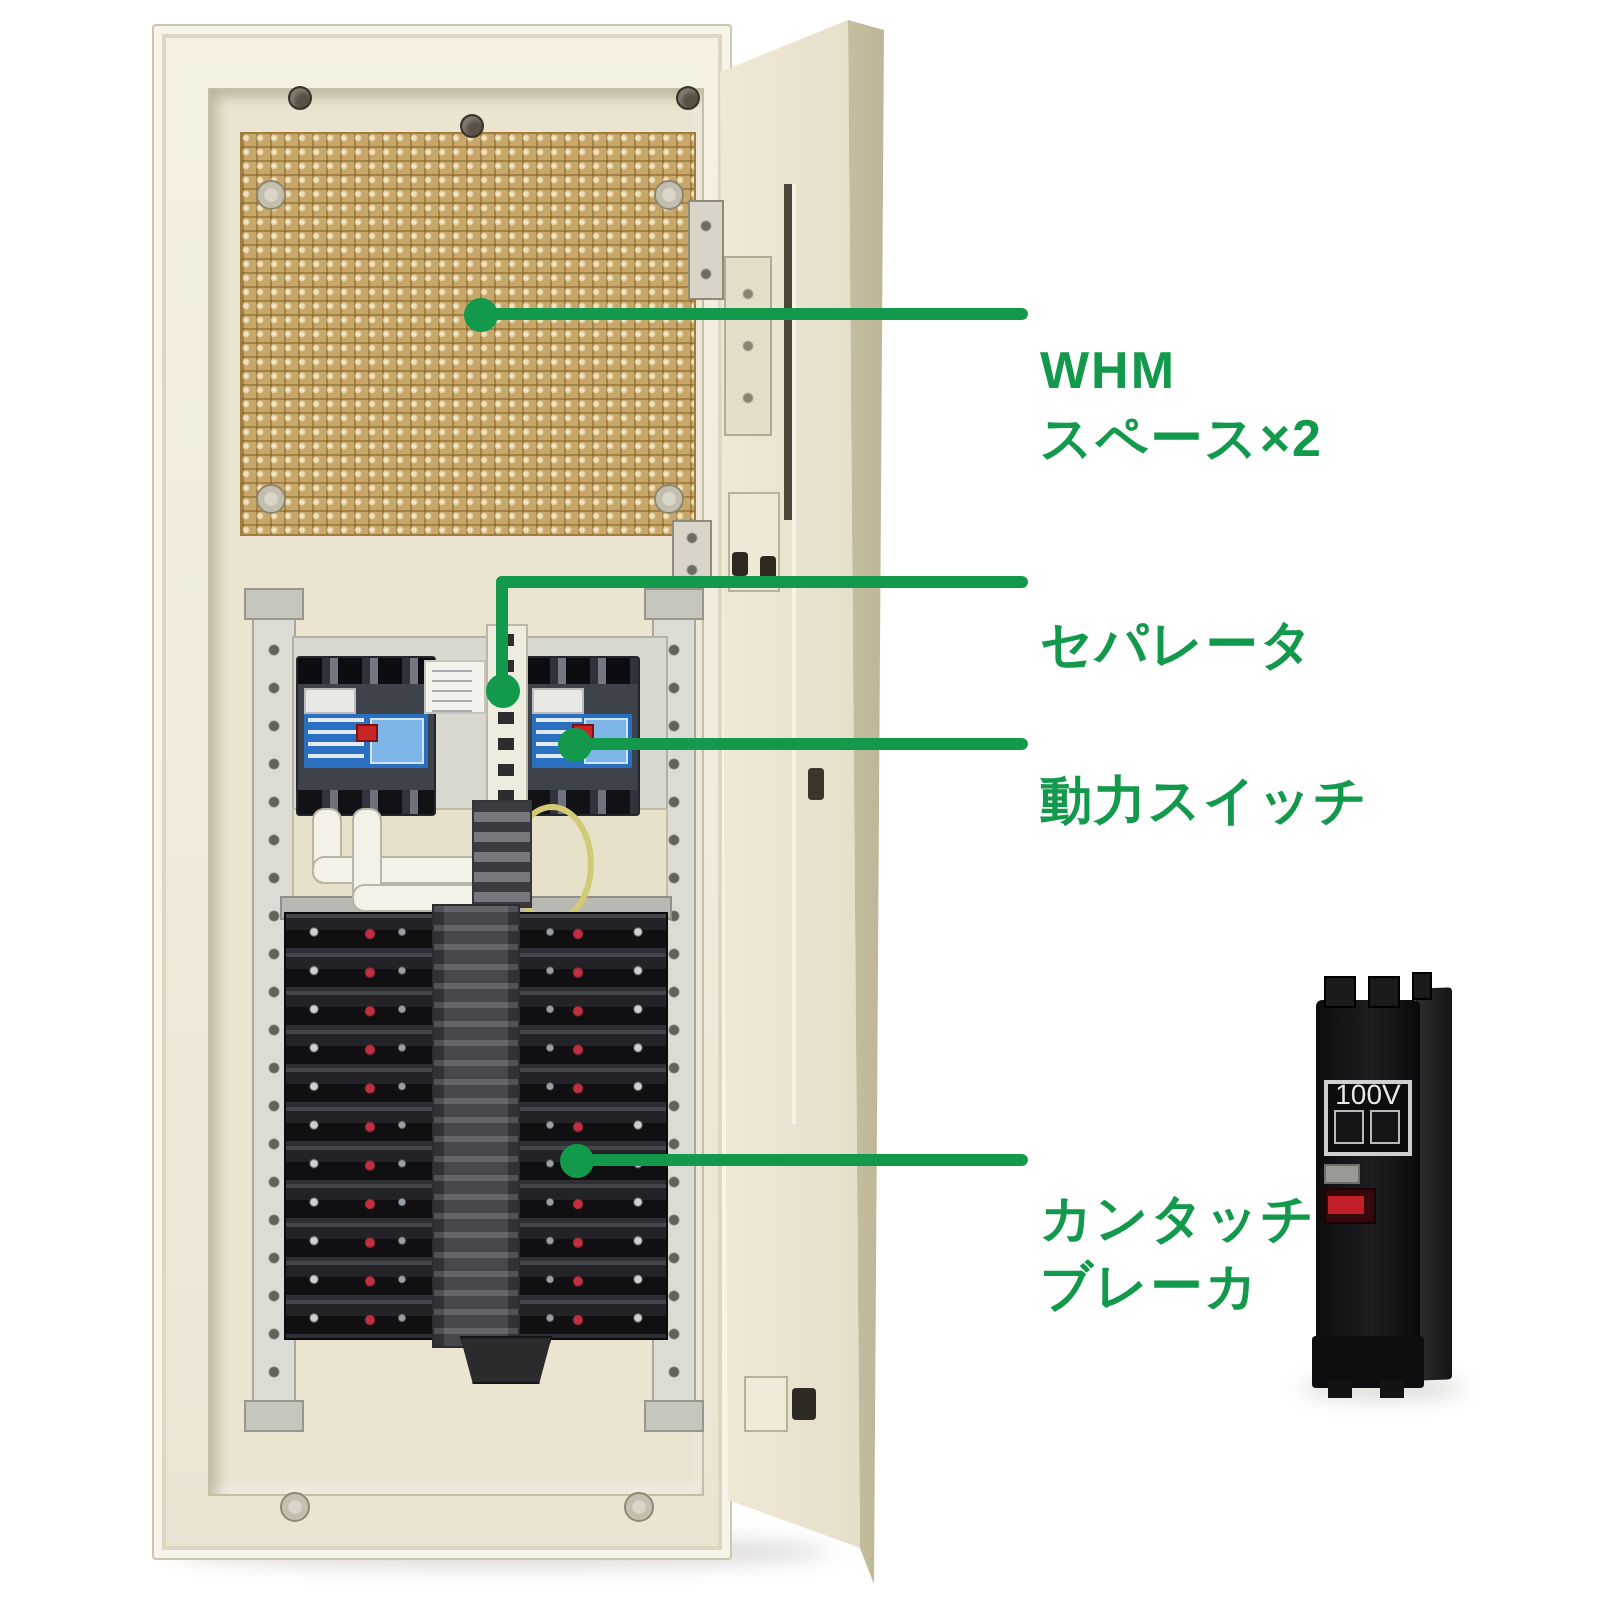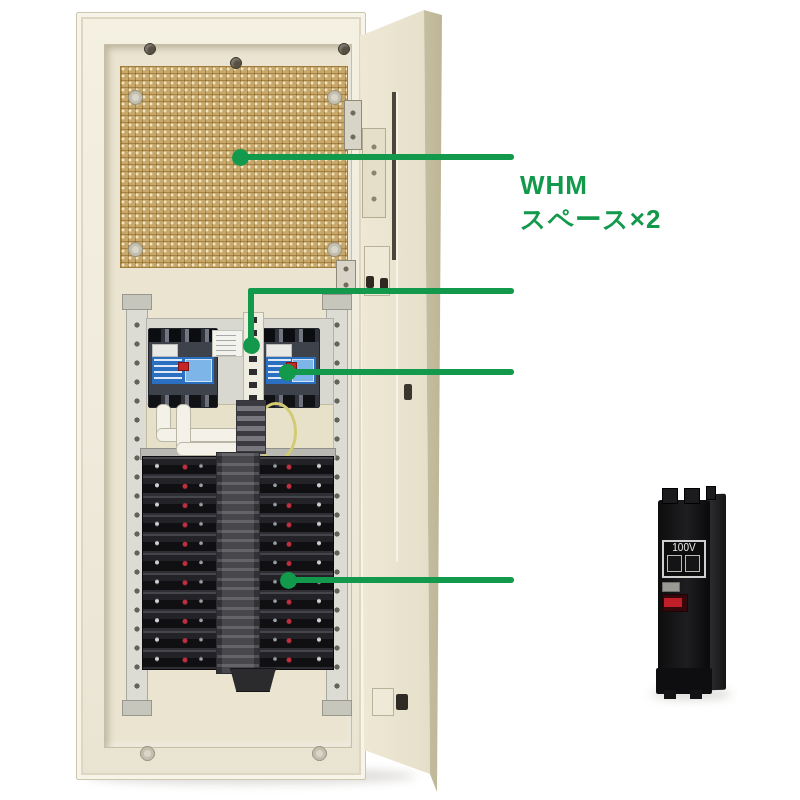--- a/index.html
+++ b/index.html
@@ -115,21 +115,21 @@
   .ann-label{color:#12994c;font-size:26px;font-weight:bold;line-height:34px;letter-spacing:1px;
     white-space:pre-line;z-index:51;margin-top:29px;}
 
   
   .prod-body{left:658px;top:500px;width:52px;height:192px;z-index:20;border-radius:3px;
     background:linear-gradient(90deg,#0d0d0e 0%,#1e1e21 55%,#0a0a0b 100%);}
   .prod-side{left:708px;top:494px;width:18px;height:196px;z-index:19;
     background:linear-gradient(90deg,#2e2e32,#151517);transform:skewY(-2deg);border-radius:2px;}
   .prod-tab{z-index:21;background:#1b1b1e;border:1px solid #000;}
   .prod-label{left:662px;top:540px;width:40px;height:34px;z-index:22;background:#0d0d0e;border:2px solid #cfcfcf;}
-  .prod-volt{left:0;top:1px;width:100%;text-align:center;color:#e8e8e8;font-size:10px;line-height:9px;z-index:23;}
+  .prod-volt{left:0;top:1px;width:100%;text-align:center;color:#e8e8e8;font-size:14px;line-height:9px;z-index:23;}
   .prod-term{top:13px;width:13px;height:15px;border:1px solid #b9b9b9;background:#141416;z-index:23;}
   .prod-minilabel{left:662px;top:582px;width:16px;height:8px;background:#9a9a94;z-index:22;border:1px solid #6e6e68;}
   .prod-switch{left:662px;top:594px;width:24px;height:16px;background:#35090c;z-index:22;border:1px solid #1c0406;}
   .prod-switch-red{left:664px;top:598px;width:18px;height:9px;background:#c11f28;z-index:23;}
   .prod-base{left:656px;top:668px;width:56px;height:26px;z-index:21;background:#0e0e10;border-radius:2px;}
   .prod-base-tab{top:690px;width:12px;height:9px;background:#131316;z-index:22;}
 </style>
 </head>
 <body>
 
@@ -215,26 +215,30 @@
   <div class="abs hinge" style="left:336px;top:260px;width:18px;height:32px;"></div>
 
   <div class="abs ann-dot" style="left:232px;top:149px;"></div>
   <div class="abs ann-line" style="left:244px;top:154px;width:270px;"></div>
   <div class="abs ann-label" style="left:520px;top:139px;">WHM
 スペース×2</div>
 
   <div class="abs ann-dot" style="left:243px;top:337px;"></div>
   <div class="abs ann-vline" style="left:248px;top:288px;height:54px;"></div>
   <div class="abs ann-line" style="left:248px;top:288px;width:266px;"></div>
+  <div class="abs ann-label" style="left:520px;top:276px;">セパレータ</div>
 
   <div class="abs ann-dot" style="left:279px;top:364px;"></div>
   <div class="abs ann-line" style="left:292px;top:369px;width:222px;"></div>
+  <div class="abs ann-label" style="left:520px;top:354px;">動力スイッチ</div>
 
   <div class="abs ann-dot" style="left:280px;top:572px;"></div>
   <div class="abs ann-line" style="left:293px;top:577px;width:221px;"></div>
+  <div class="abs ann-label" style="left:520px;top:563px;">カンタッチ
+ブレーカ</div>
 
   <div class="abs shadow" style="left:650px;top:688px;width:82px;height:12px;"></div>
   <div class="abs prod-side"></div>
   <div class="abs prod-body"></div>
   <div class="abs prod-tab" style="left:662px;top:488px;width:14px;height:14px;"></div>
   <div class="abs prod-tab" style="left:684px;top:488px;width:14px;height:14px;"></div>
   <div class="abs prod-tab" style="left:706px;top:486px;width:8px;height:12px;"></div>
   <div class="abs prod-label">
     <div class="abs prod-volt">100V</div>
     <div class="abs prod-term" style="left:3px;"></div>

